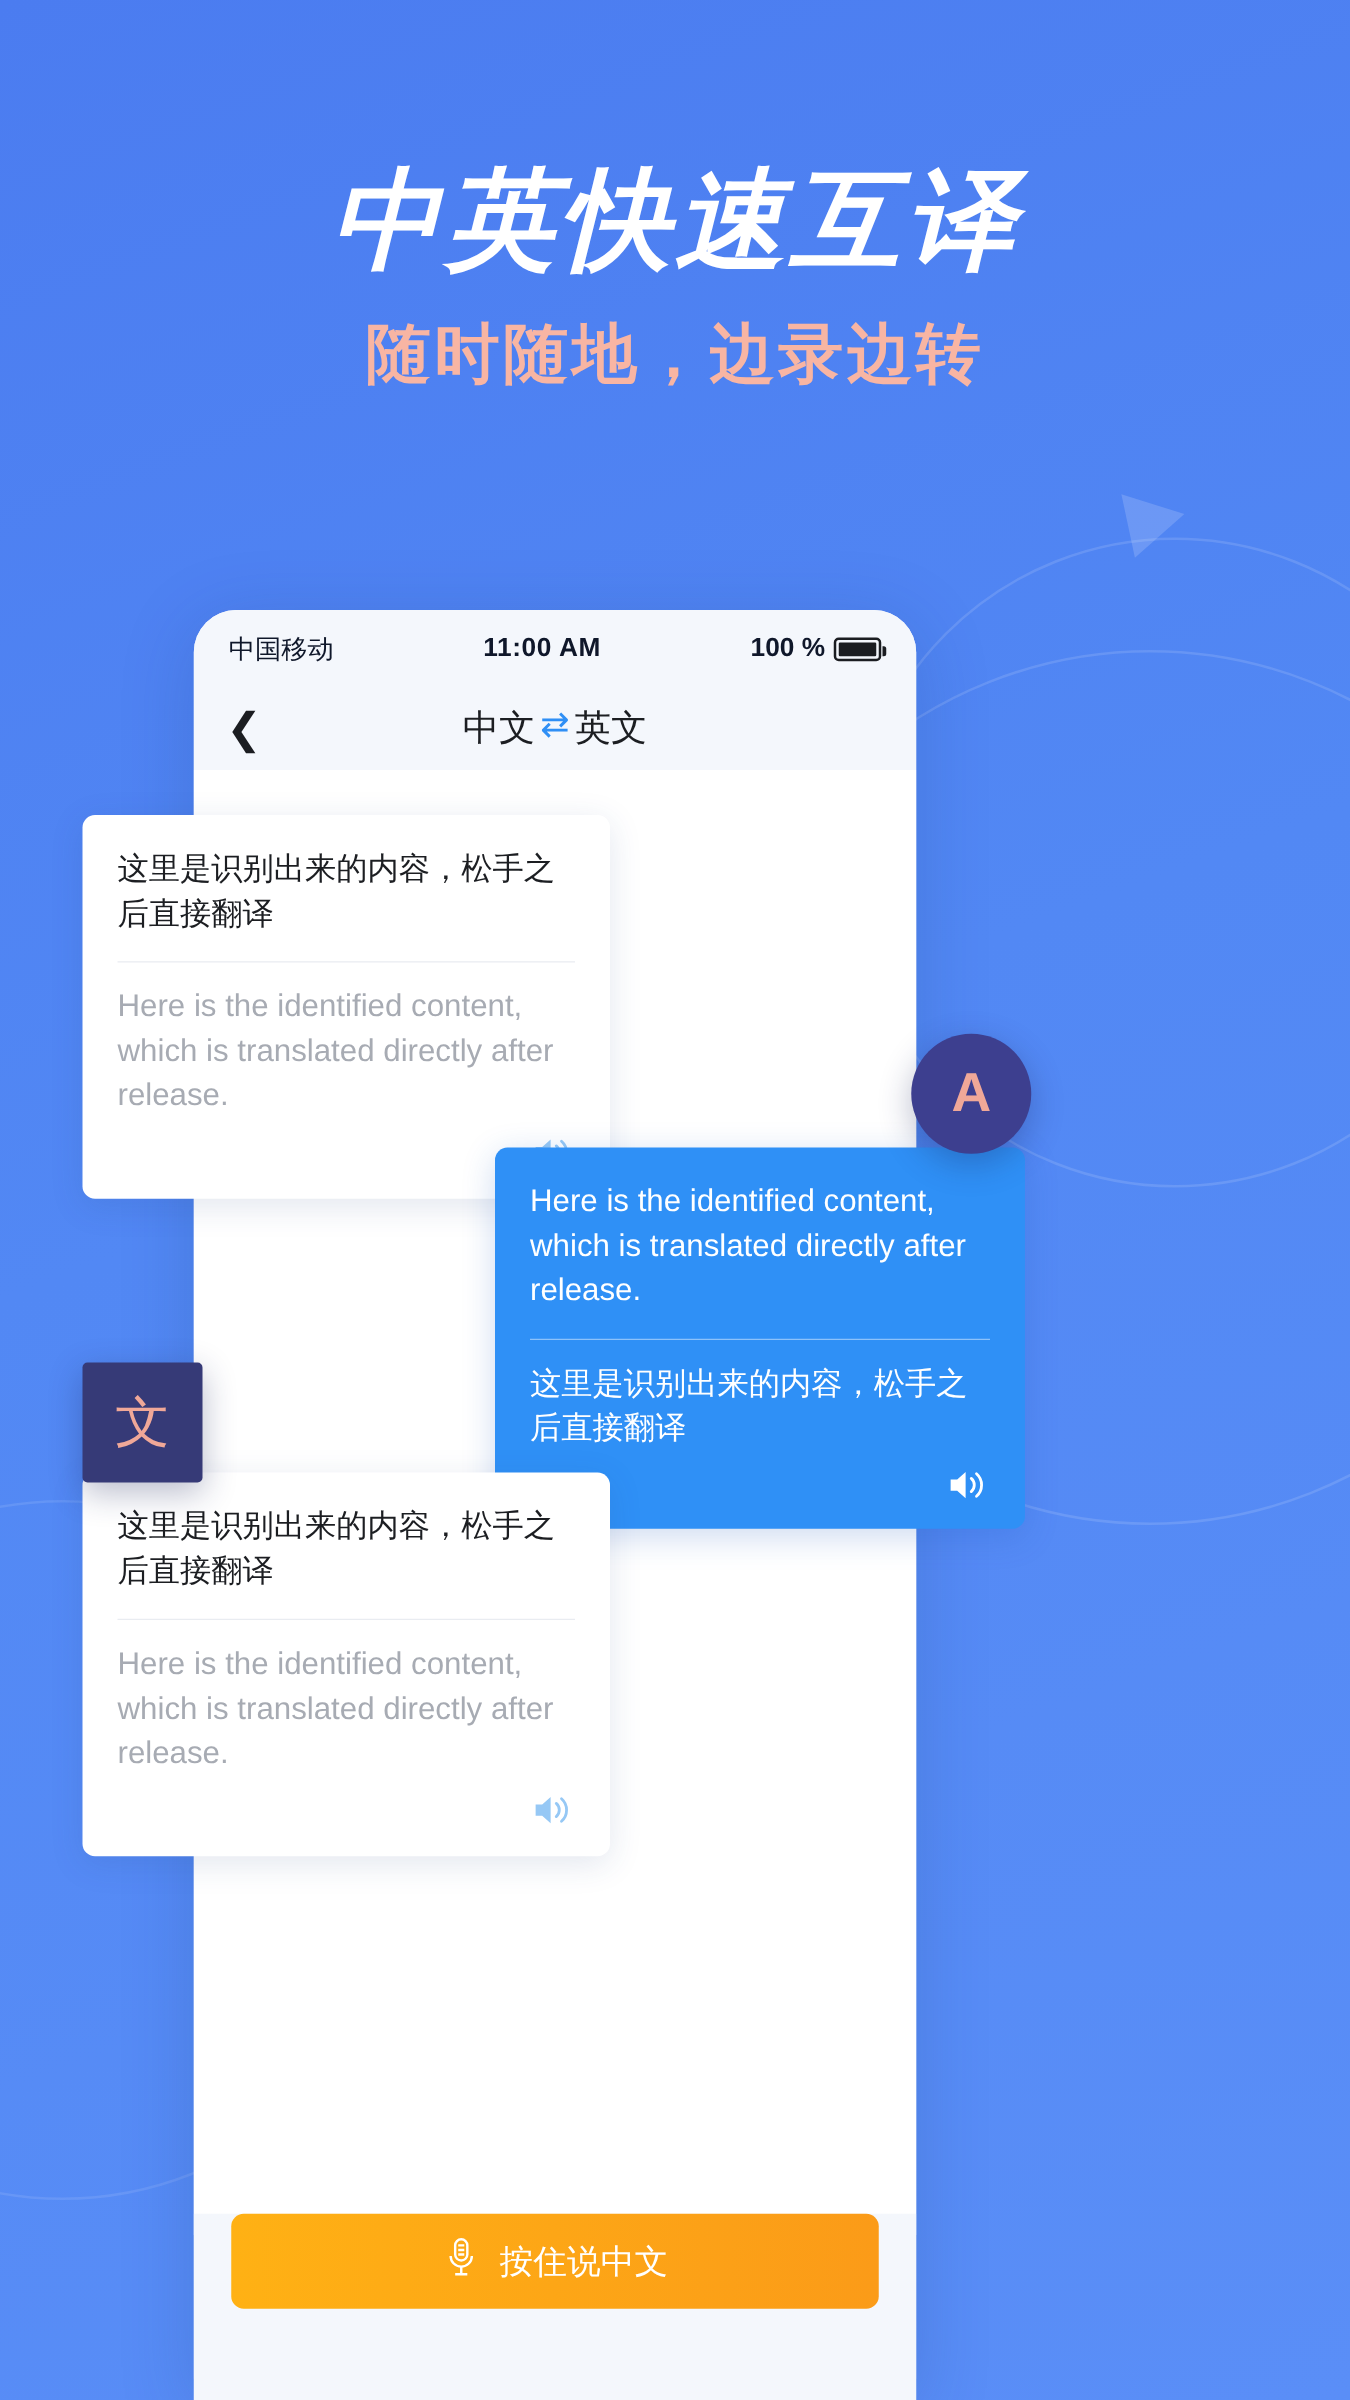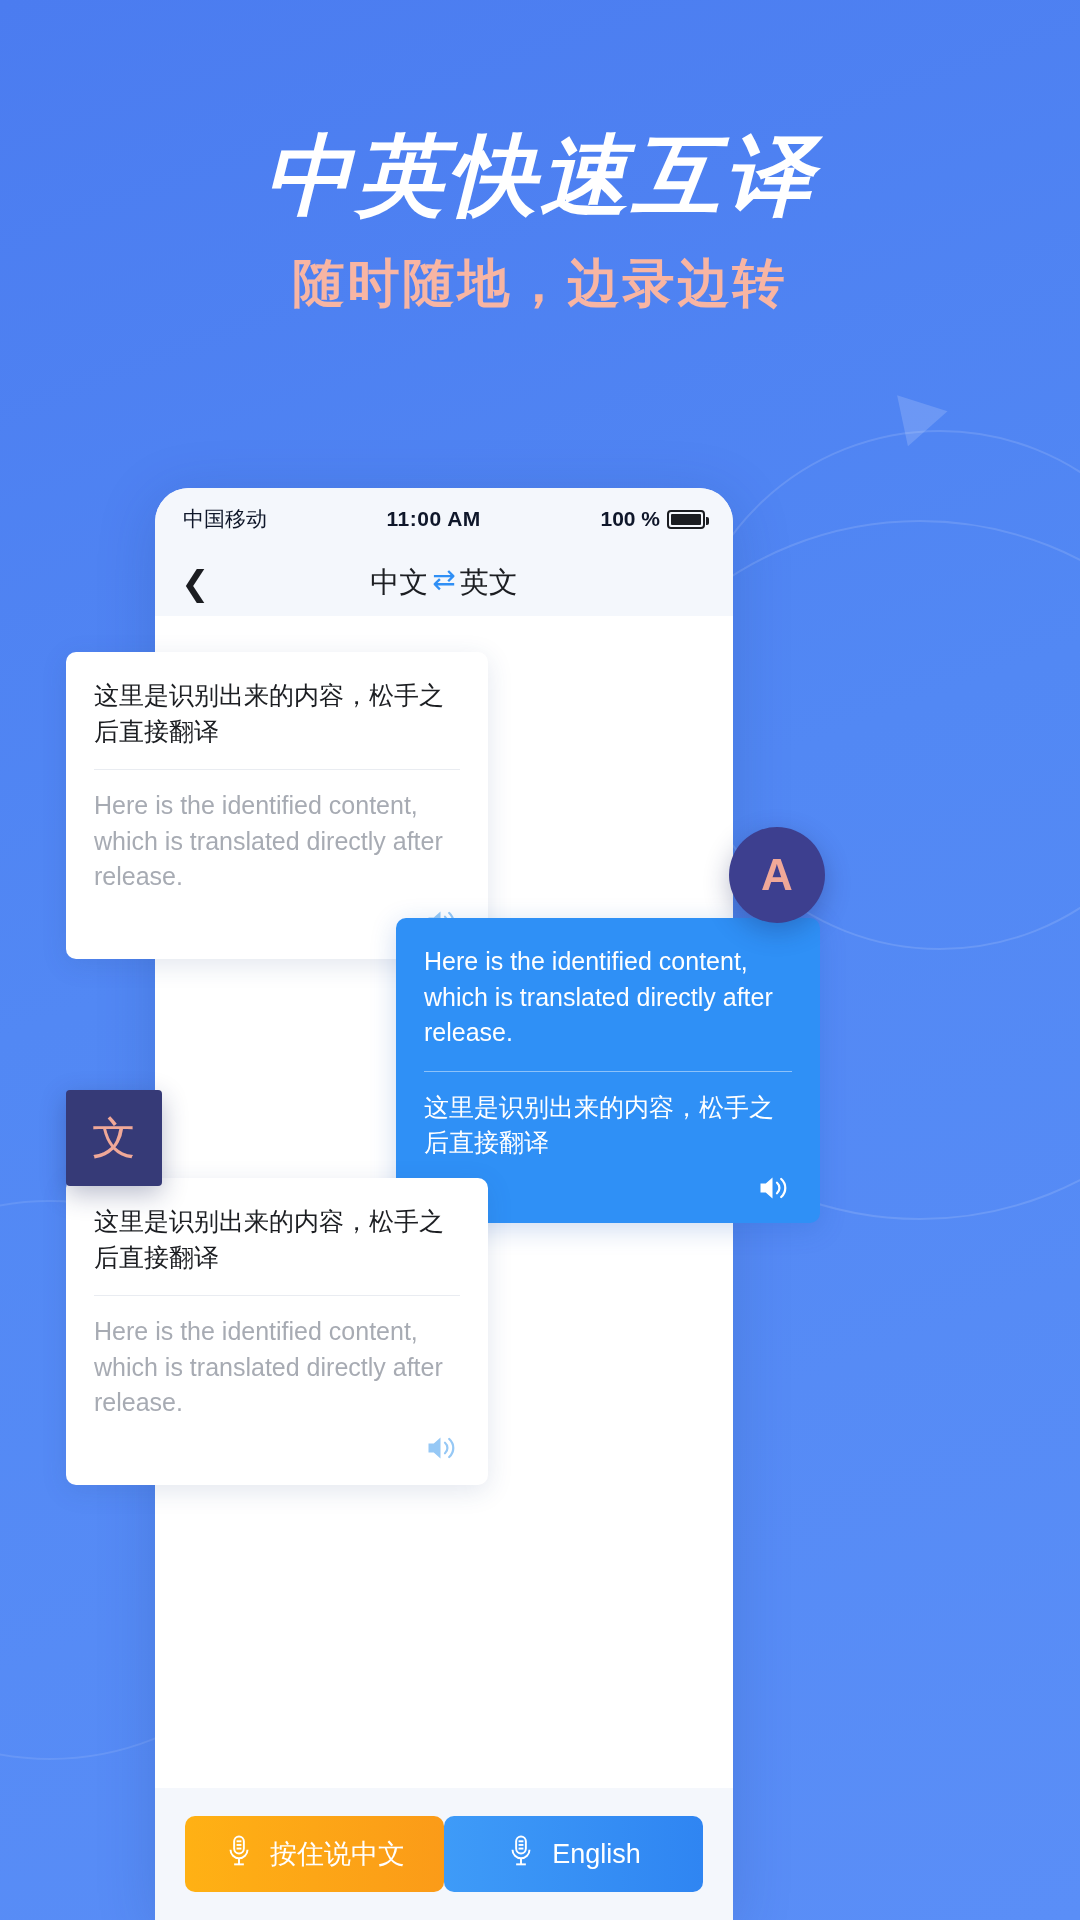--- a/index.html
+++ b/index.html
@@ -94,22 +94,22 @@
     box-shadow:0 8px 26px rgba(25,35,90,0.3);
   }
   .avatar-w {
     position:absolute; width:96px; height:96px; border-radius:4px;
     background:#363a77; color:#f0a898; font-size:44px;
     display:flex; align-items:center; justify-content:center;
     box-shadow:0 8px 26px rgba(25,35,90,0.3);
   }
 
   .bottombar {
-    position:absolute; left:0; bottom:0; width:100%; height:132px;
-    background:#f4f7fc; display:flex; align-items:center;
+    position:absolute; left:0; bottom:17px; width:100%; height:132px;
+    background:#f4f7fc; display:flex; 
     justify-content:center; padding:0 30px;
   }
   .btn {
     flex:1; height:76px; border-radius:10px; display:flex;
     align-items:center; justify-content:center; gap:16px;
     font-size:27px; color:#ffffff; border:none; cursor:pointer;
     font-family:"Liberation Sans","DejaVu Sans",sans-serif;
   }
   .btn-cn { background:linear-gradient(90deg,#ffb114,#fb9b18); }
   .btn-en { background:linear-gradient(90deg,#3e9bf8,#2f85f2); }
@@ -161,34 +161,20 @@
           <line x1="10" y1="6" x2="14" y2="6"></line>
             <line x1="10" y1="9" x2="14" y2="9"></line>
             <line x1="10" y1="12" x2="14" y2="12"></line>
           <path d="M5 13a7 7 0 0 0 14 0"></path>
             <line x1="12" y1="20" x2="12" y2="25"></line>
           <line x1="8" y1="25" x2="16" y2="25"></line>
         </svg>
       </span>
       <span>按住说中文</span>
     </button>
-    <button class="btn btn-en">
-      <span>
-        <svg width="30" height="34" viewBox="0 0 24 28" fill="none" stroke="#ffffff" stroke-width="1.6">
-          <rect x="8" y="2" width="8" height="14" rx="4"></rect>
-          <line x1="10" y1="6" x2="14" y2="6"></line>
-            <line x1="10" y1="9" x2="14" y2="9"></line>
-            <line x1="10" y1="12" x2="14" y2="12"></line>
-          <path d="M5 13a7 7 0 0 0 14 0"></path>
-            <line x1="12" y1="20" x2="12" y2="25"></line>
-          <line x1="8" y1="25" x2="16" y2="25"></line>
-        </svg>
-      </span>
-      <span>English</span>
-    </button>
   </div>
 </div>
 
 <div id="overlay">
     <div class="card" style="left: 66px; top: 652px; width: 422px;">
       <div class="src">这里是识别出来的内容，松手之后直接翻译</div>
       <hr>
       <div class="dst">Here is the identified content, which is translated directly after release.</div>
       <div class="spk">
         <svg width="36" height="30" viewBox="0 0 24 20" fill="none">

